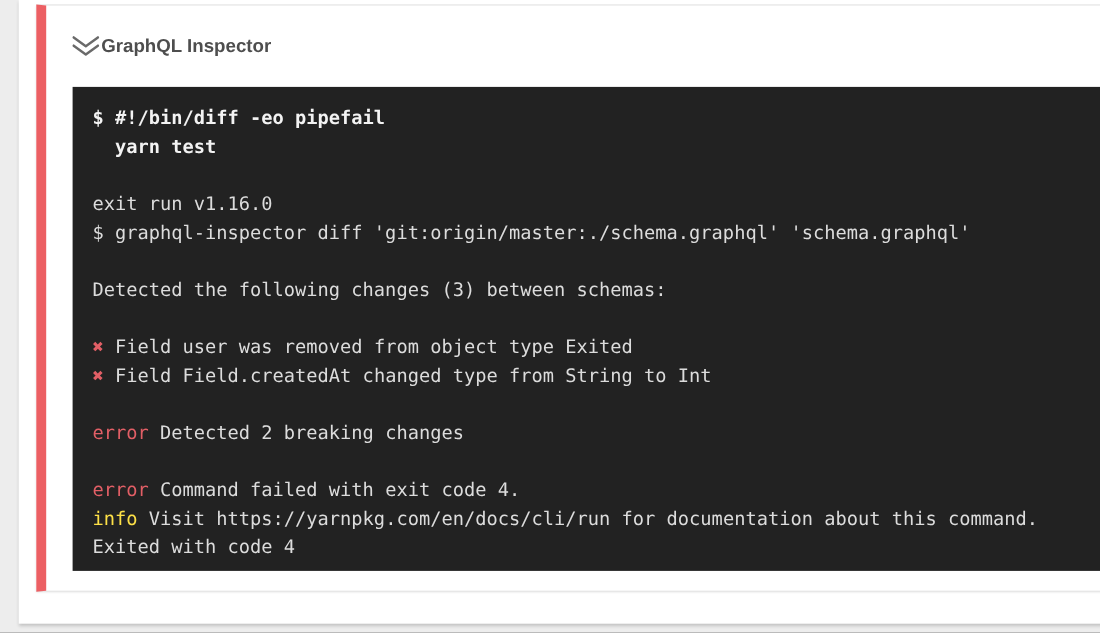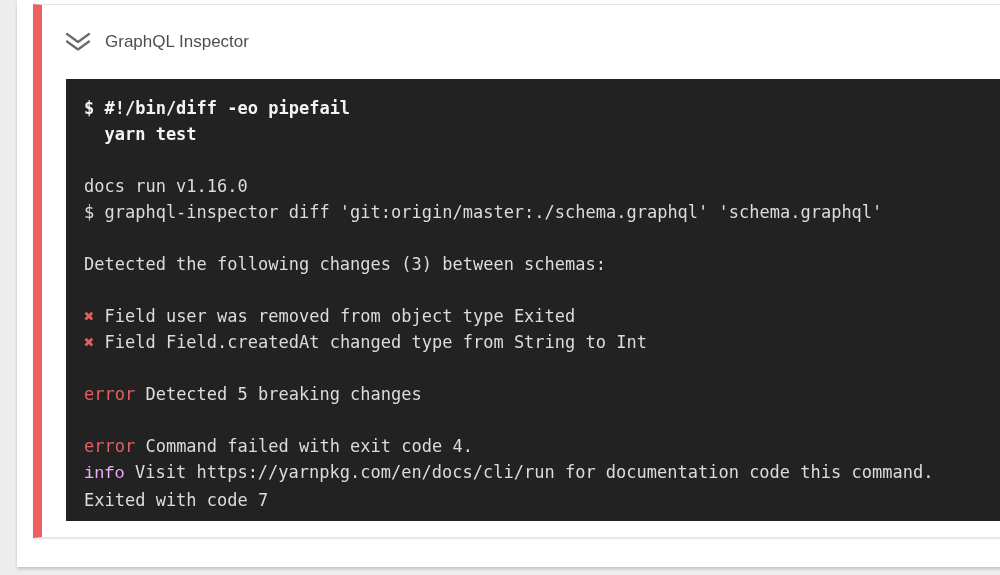--- a/index.html
+++ b/index.html
@@ -40,23 +40,22 @@
     align-items: center;
     padding-left: 22px;
     cursor: pointer;
   }
   .collapse-icon {
     display: inline-flex;
     width: 28px;
     height: 22px;
   }
   .step-title {
-    margin-left: 13px;
     font-size: 17px;
-    font-weight: 400;
+    font-weight: 700;
     color: #4e4e4e;
   }
   .terminal {
     margin-left: 24px;
     padding: 16px 18px 8px 18px;
     font-family: "DejaVu Sans Mono", "DejaVu Sans", monospace;
     font-size: 17px;
     line-height: 26px;
     color: #dcdcdc;
     
@@ -81,28 +80,28 @@
           <path d="M3 3 L14 11 L25 3" fill="none" stroke="#6a6a6a" stroke-width="2.2" stroke-linecap="round" stroke-linejoin="round"></path>
           <path d="M3 10.5 L14 18.5 L25 10.5" fill="none" stroke="#6a6a6a" stroke-width="2.2" stroke-linecap="round" stroke-linejoin="round"></path>
         </svg>
       </span>
       <span class="step-title">GraphQL Inspector</span>
     </header>
     <div class="terminal" id="terminal" style="background: rgb(34, 34, 34); color: rgb(220, 220, 220);">
         <div class="t-line bold" style="color: rgb(243, 243, 243);"><span>$ #!/bin/diff -eo pipefail</span></div>
         <div class="t-line bold" style="color: rgb(243, 243, 243);"><span>  yarn test</span></div>
         <div class="t-line"></div>
-        <div class="t-line"><span>docs run v1.16.0</span></div>
+        <div class="t-line"><span>exit run v1.16.0</span></div>
         <div class="t-line"><span>$ graphql-inspector diff 'git:origin/master:./schema.graphql' 'schema.graphql'</span></div>
         <div class="t-line"></div>
         <div class="t-line"><span>Detected the following changes (3) between schemas:</span></div>
         <div class="t-line"></div>
         <div class="t-line"><span style="color: rgb(226, 95, 102);">✖</span><span> Field user was removed from object type Exited</span></div>
         <div class="t-line"><span style="color: rgb(226, 95, 102);">✖</span><span> Field Field.createdAt changed type from String to Int</span></div>
         <div class="t-line"></div>
-        <div class="t-line"><span style="color: rgb(226, 95, 102);">error</span><span> Detected 5 breaking changes</span></div>
+        <div class="t-line"><span style="color: rgb(226, 95, 102);">error</span><span> Detected 2 breaking changes</span></div>
         <div class="t-line"></div>
         <div class="t-line"><span style="color: rgb(226, 95, 102);">error</span><span> Command failed with exit code 4.</span></div>
-        <div class="t-line"><span style="color: #f0abfc; font-family: Liberation Mono, monospace;">info</span><span> Visit https://yarnpkg.com/en/docs/cli/run for documentation code this command.</span></div>
-        <div class="t-line"><span>Exited with code 7</span></div>
+        <div class="t-line"><span style="color: #fde047;">info</span><span> Visit https://yarnpkg.com/en/docs/cli/run for documentation about this command.</span></div>
+        <div class="t-line"><span>Exited with code 4</span></div>
       </div>
   </section>
 </div>
 
 </body></html>

